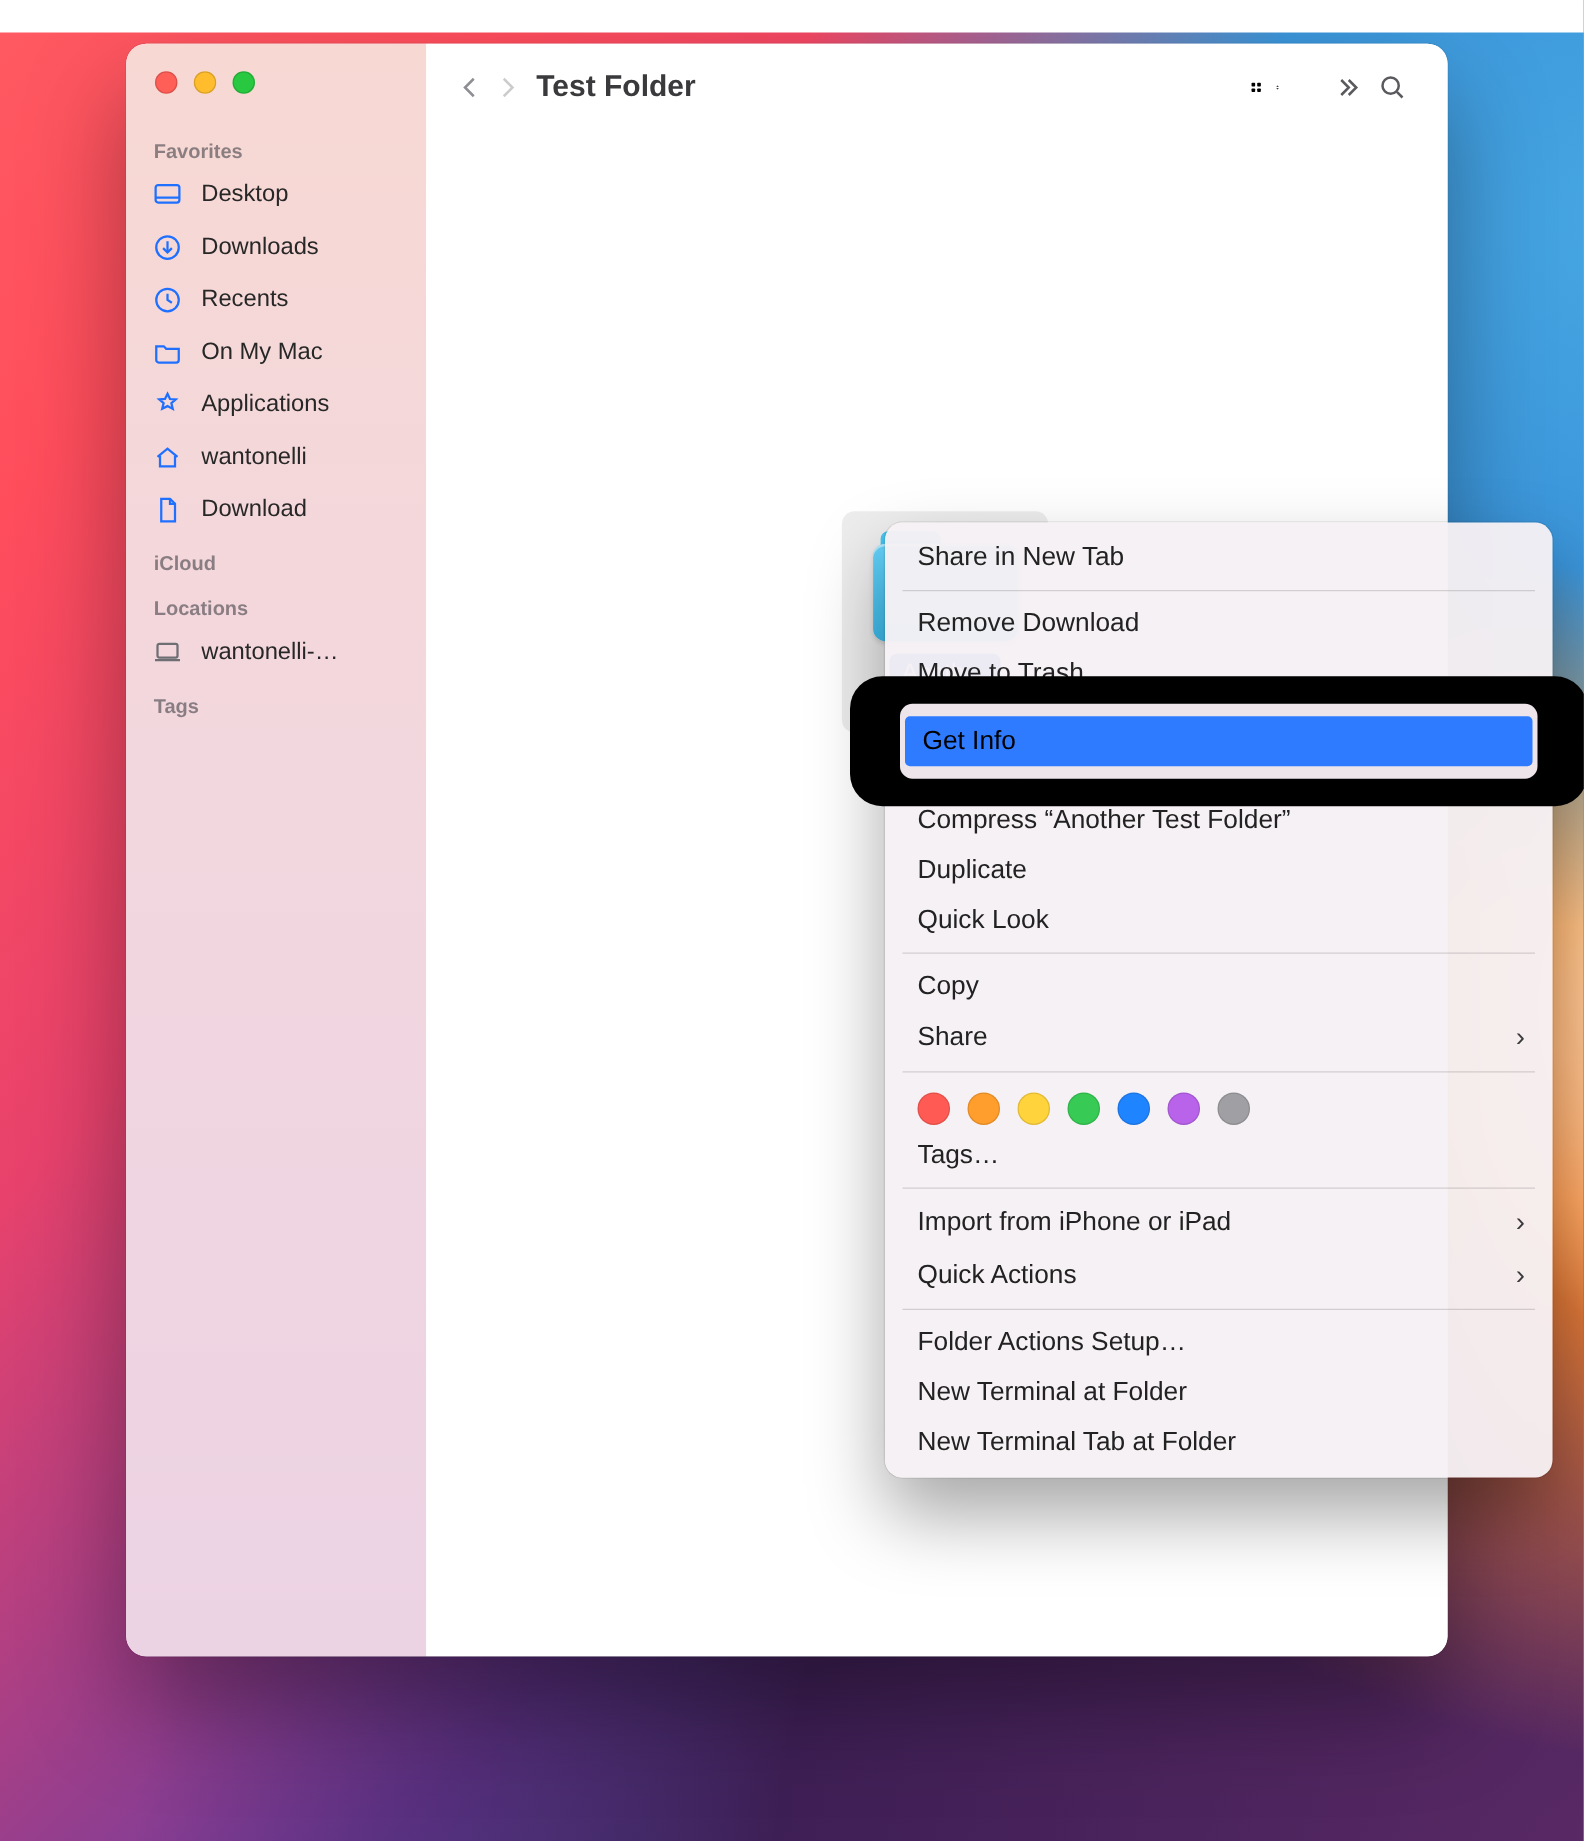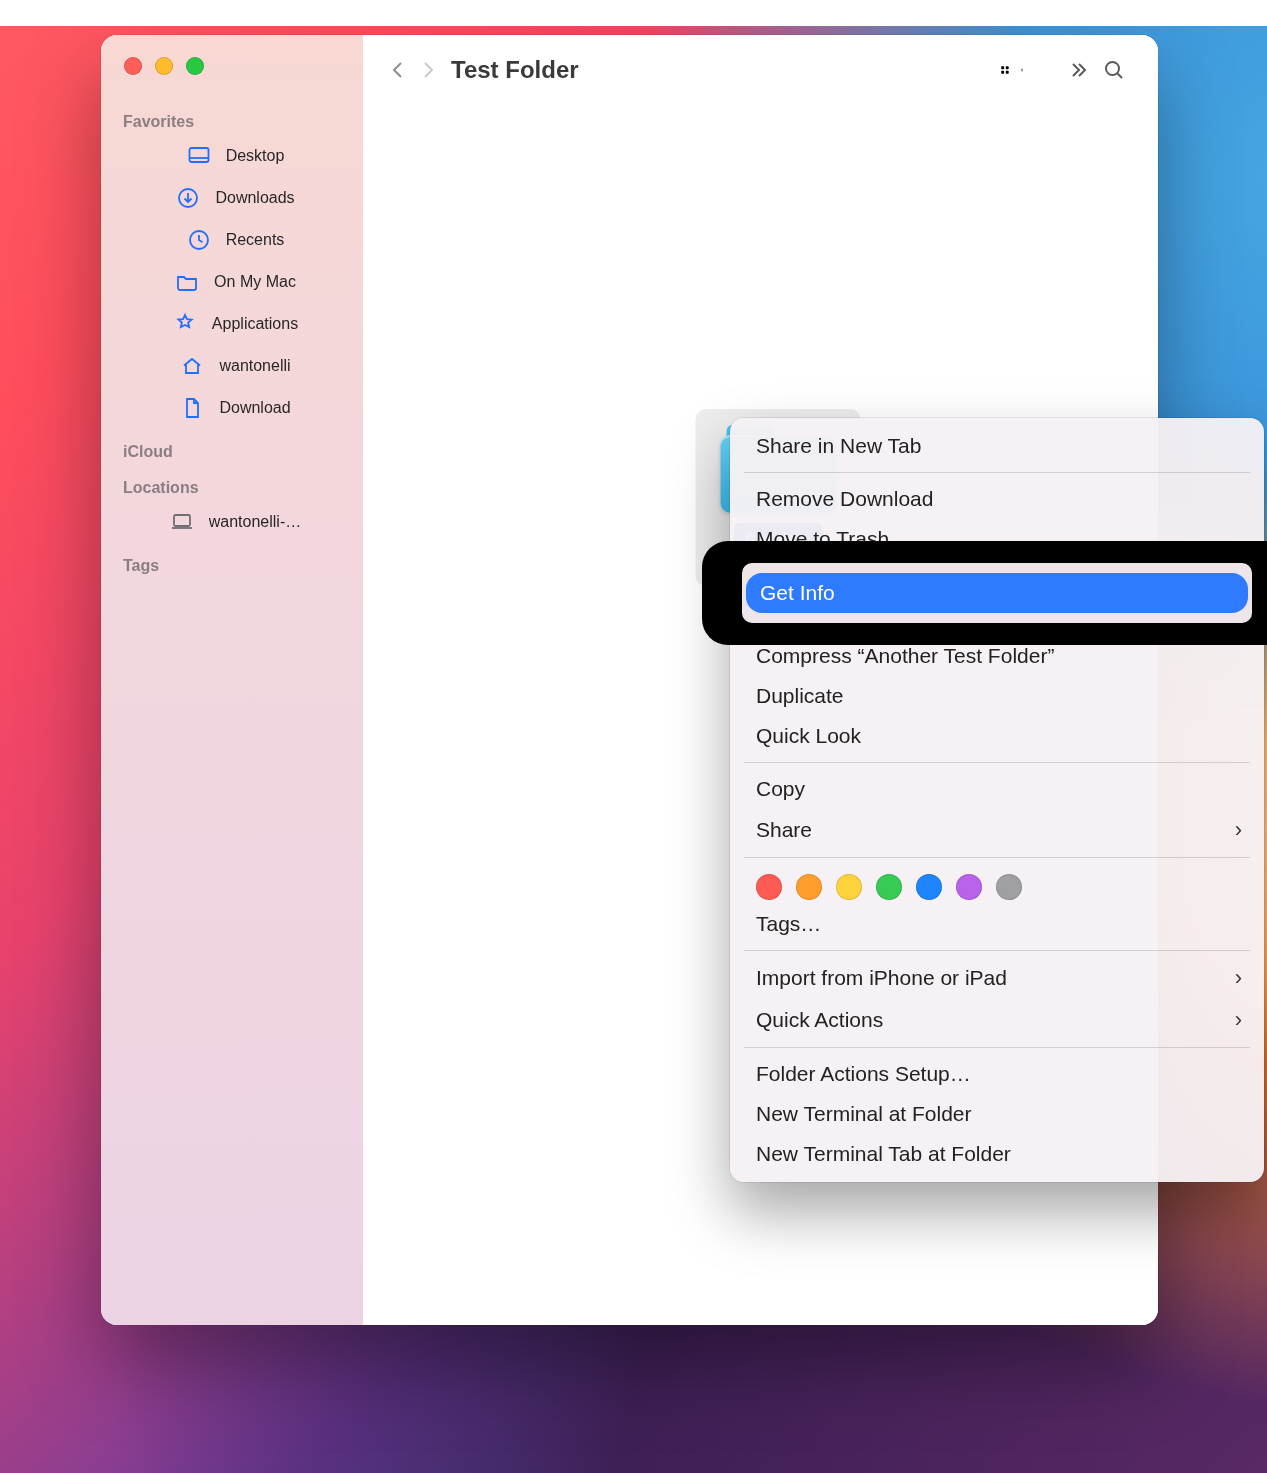--- a/index.html
+++ b/index.html
@@ -36,44 +36,43 @@
     width: 1057px; height: 1290px;
     border-radius: 16px;
     box-shadow: 0 40px 80px rgba(0,0,0,0.35), 0 0 0 1px rgba(0,0,0,0.05);
     display: flex;
     overflow: visible;
     background: #ffffff;
   }
 
   
   .sidebar {
-    width: 262px;
+    width: 240px;
     background: linear-gradient(180deg, #f7d8d3 0%, #f2d7de 45%, #ecd3e4 100%);
     border-top-left-radius: 16px;
     border-bottom-left-radius: 16px;
     padding: 22px 0 10px 0;
     display: flex; flex-direction: column;
   }
   .traffic { display: flex; gap: 13px; padding: 0 0 24px 23px; }
   .tdot { width: 18px; height: 18px; border-radius: 50%; box-shadow: inset 0 0 0 1px rgba(0,0,0,0.15); }
   .tdot.red { background:#ff5f57; }
   .tdot.yellow { background:#ffbd2e; }
   .tdot.green { background:#28c940; }
 
   .section-label {
     font-size: 16px; font-weight: 600; color: rgba(60,60,67,0.58);
     padding: 14px 0 4px 22px;
   }
   .side-item {
     display: flex; align-items: center; gap: 14px;
     padding: 8px 14px 8px 20px;
-    font-size: 16px; color: #272727;
+    font-size: 19px; color: #272727;
     white-space: nowrap; overflow: hidden; text-overflow: ellipsis;
     cursor: default;
-    justify-content: center;
   }
   .side-item .ico { width: 26px; height: 26px; display:flex; align-items:center; justify-content:center; }
   .side-item svg { width: 24px; height: 24px; stroke:#1f70ff; fill:none; stroke-width:1.8; }
   .side-item.loc svg { stroke:#6e6e73; }
   .side-item .lbl { overflow:hidden; text-overflow:ellipsis; }
 
   
   .main { flex:1; position:relative; background:#ffffff; border-top-right-radius:16px; border-bottom-right-radius:16px; }
 
   .toolbar {
@@ -148,22 +147,22 @@
   .hl-inner {
     position:relative; z-index:1;
     margin:0 12px;
     background:#ede5ea;
     border-radius:10px;
     padding:10px 4px;
   }
   .hl-row {
     margin:0 8px;
     background:#2f7bff;
-    color:#ffffff;
-    border-radius:16px;
+    color:#000000;
+    border-radius:4px;
     padding:8px 14px;
   }
 
   
   .tagdots { display:flex; gap:14px; padding:10px 26px 4px 26px; }
   .tagdots span { width:26px; height:26px; border-radius:50%; box-shadow: inset 0 0 0 1px rgba(0,0,0,0.12); }
   .td-red{background:#ff5b54;} .td-orange{background:#ff9e2c;} .td-yellow{background:#ffd33c;}
   .td-green{background:#37cb55;} .td-blue{background:#1f84ff;} .td-purple{background:#b863ea;}
   .td-gray{background:#a0a0a4;}
 </style>

